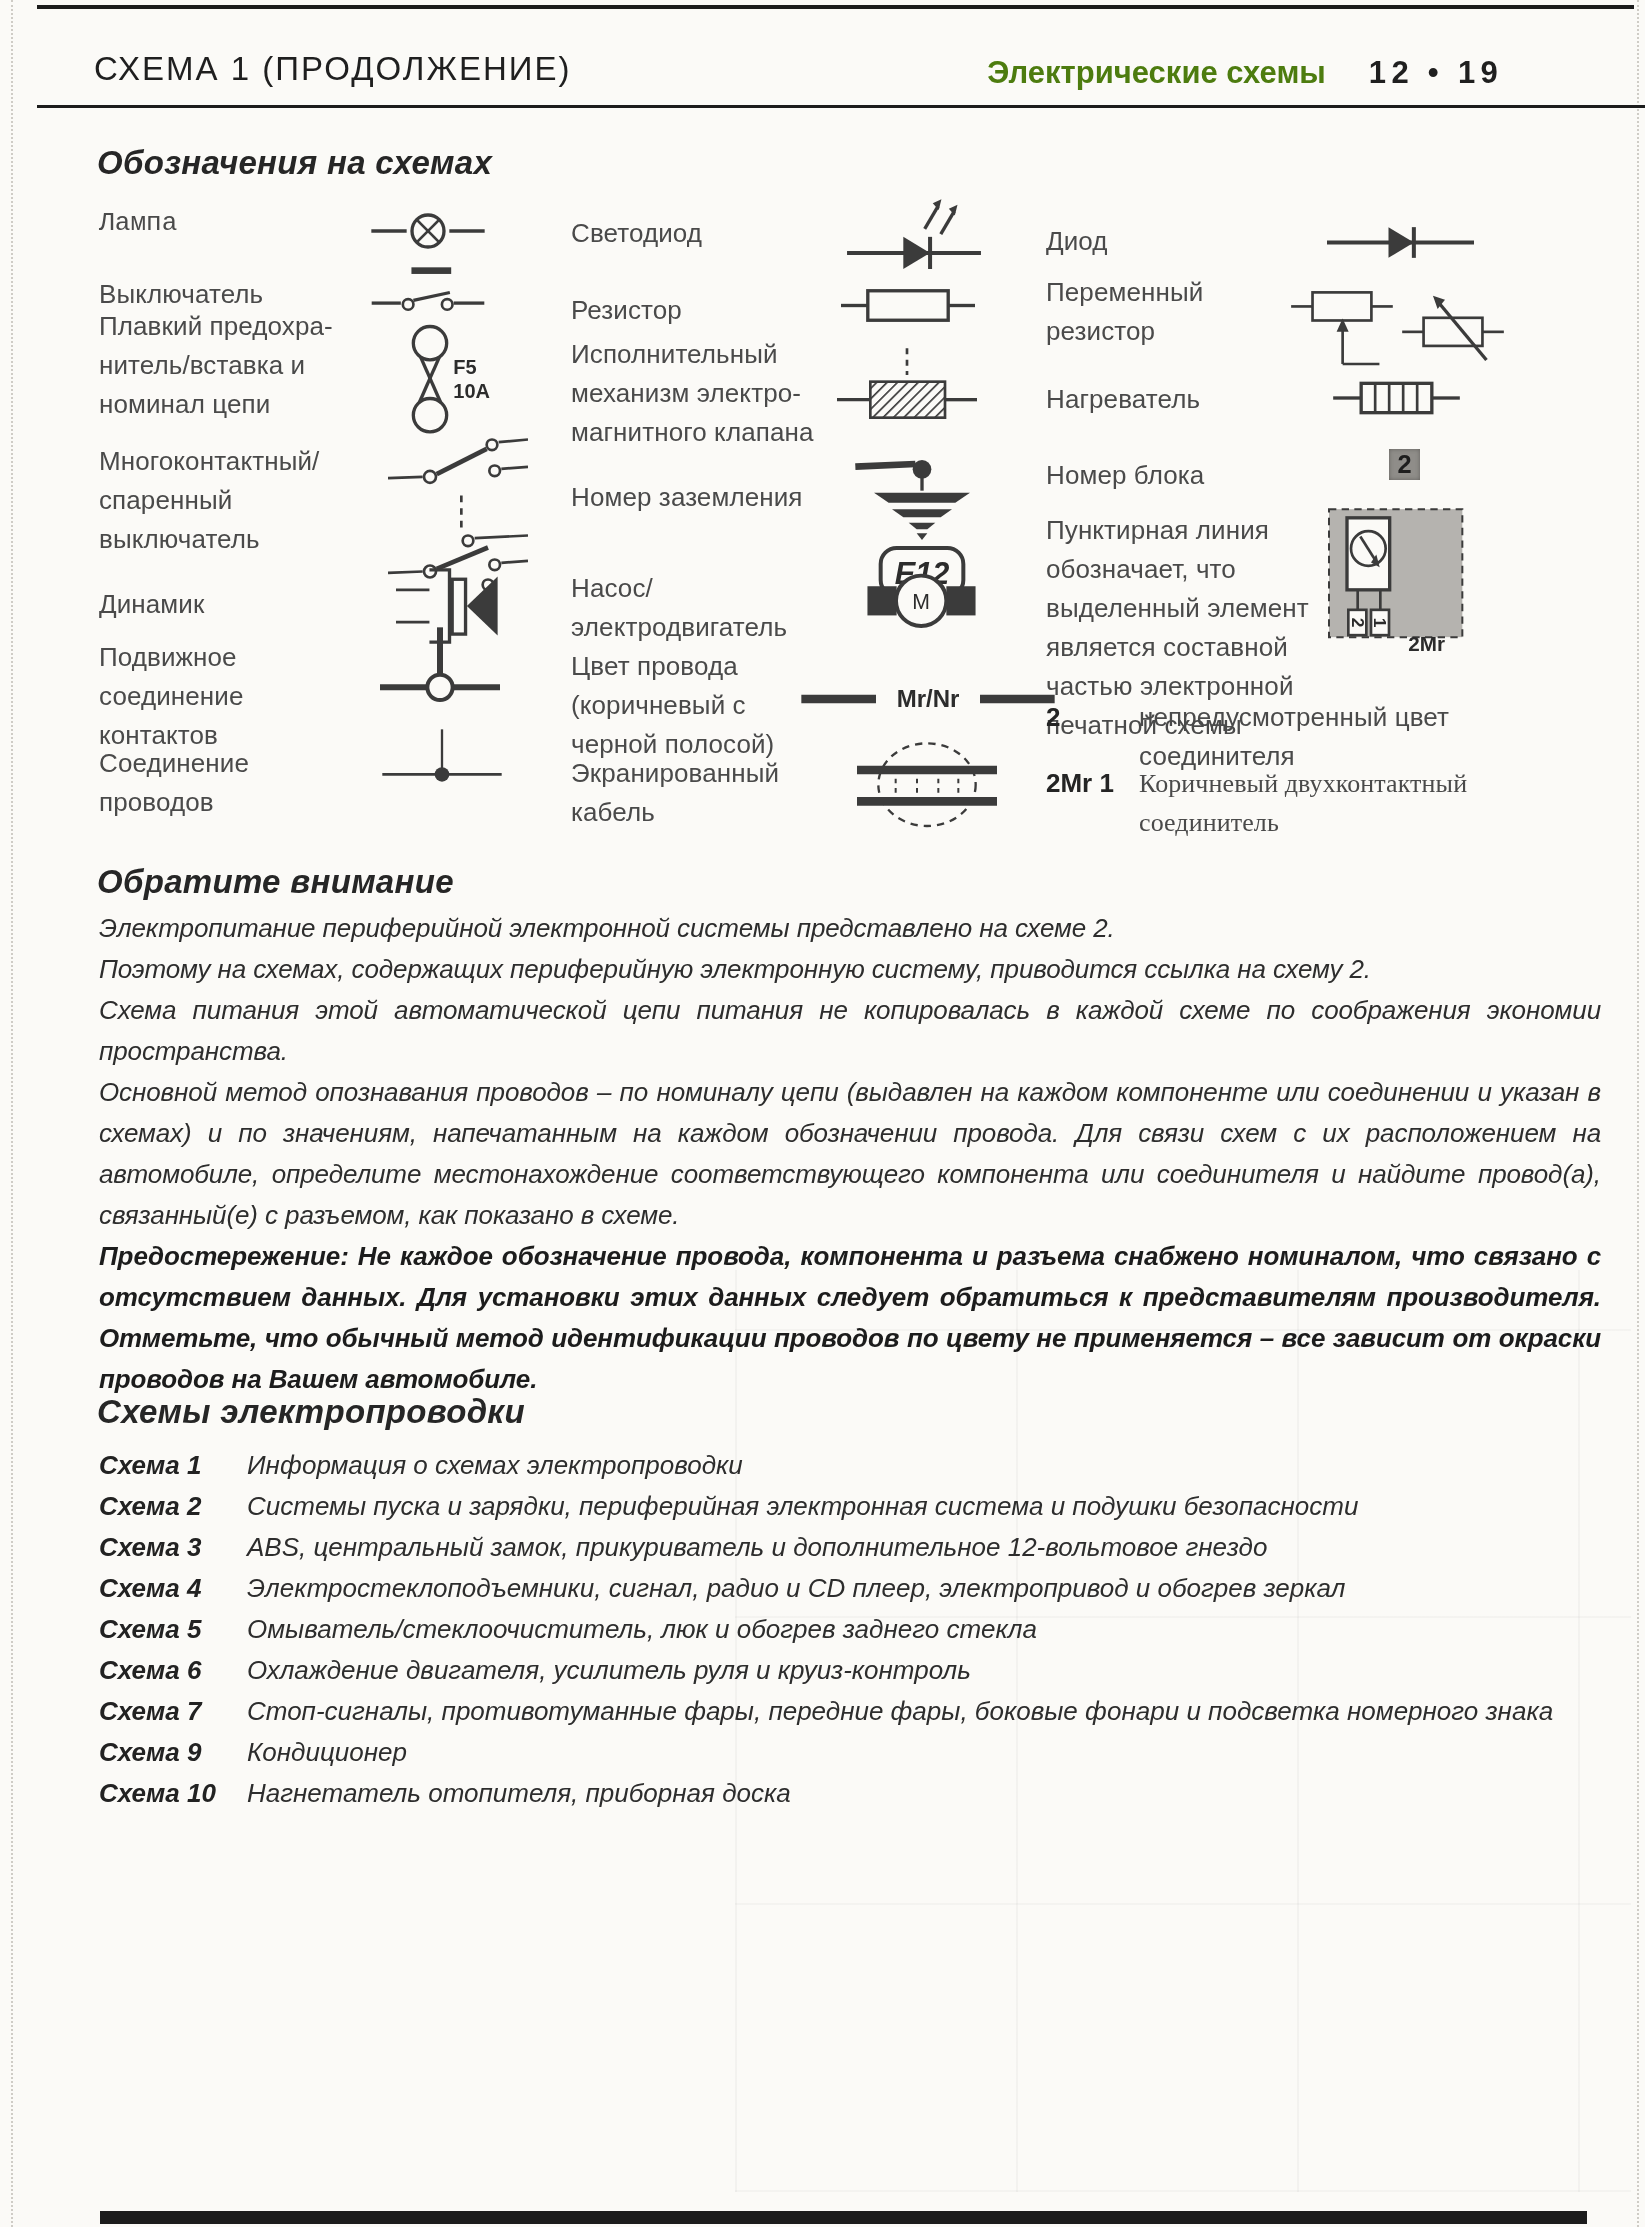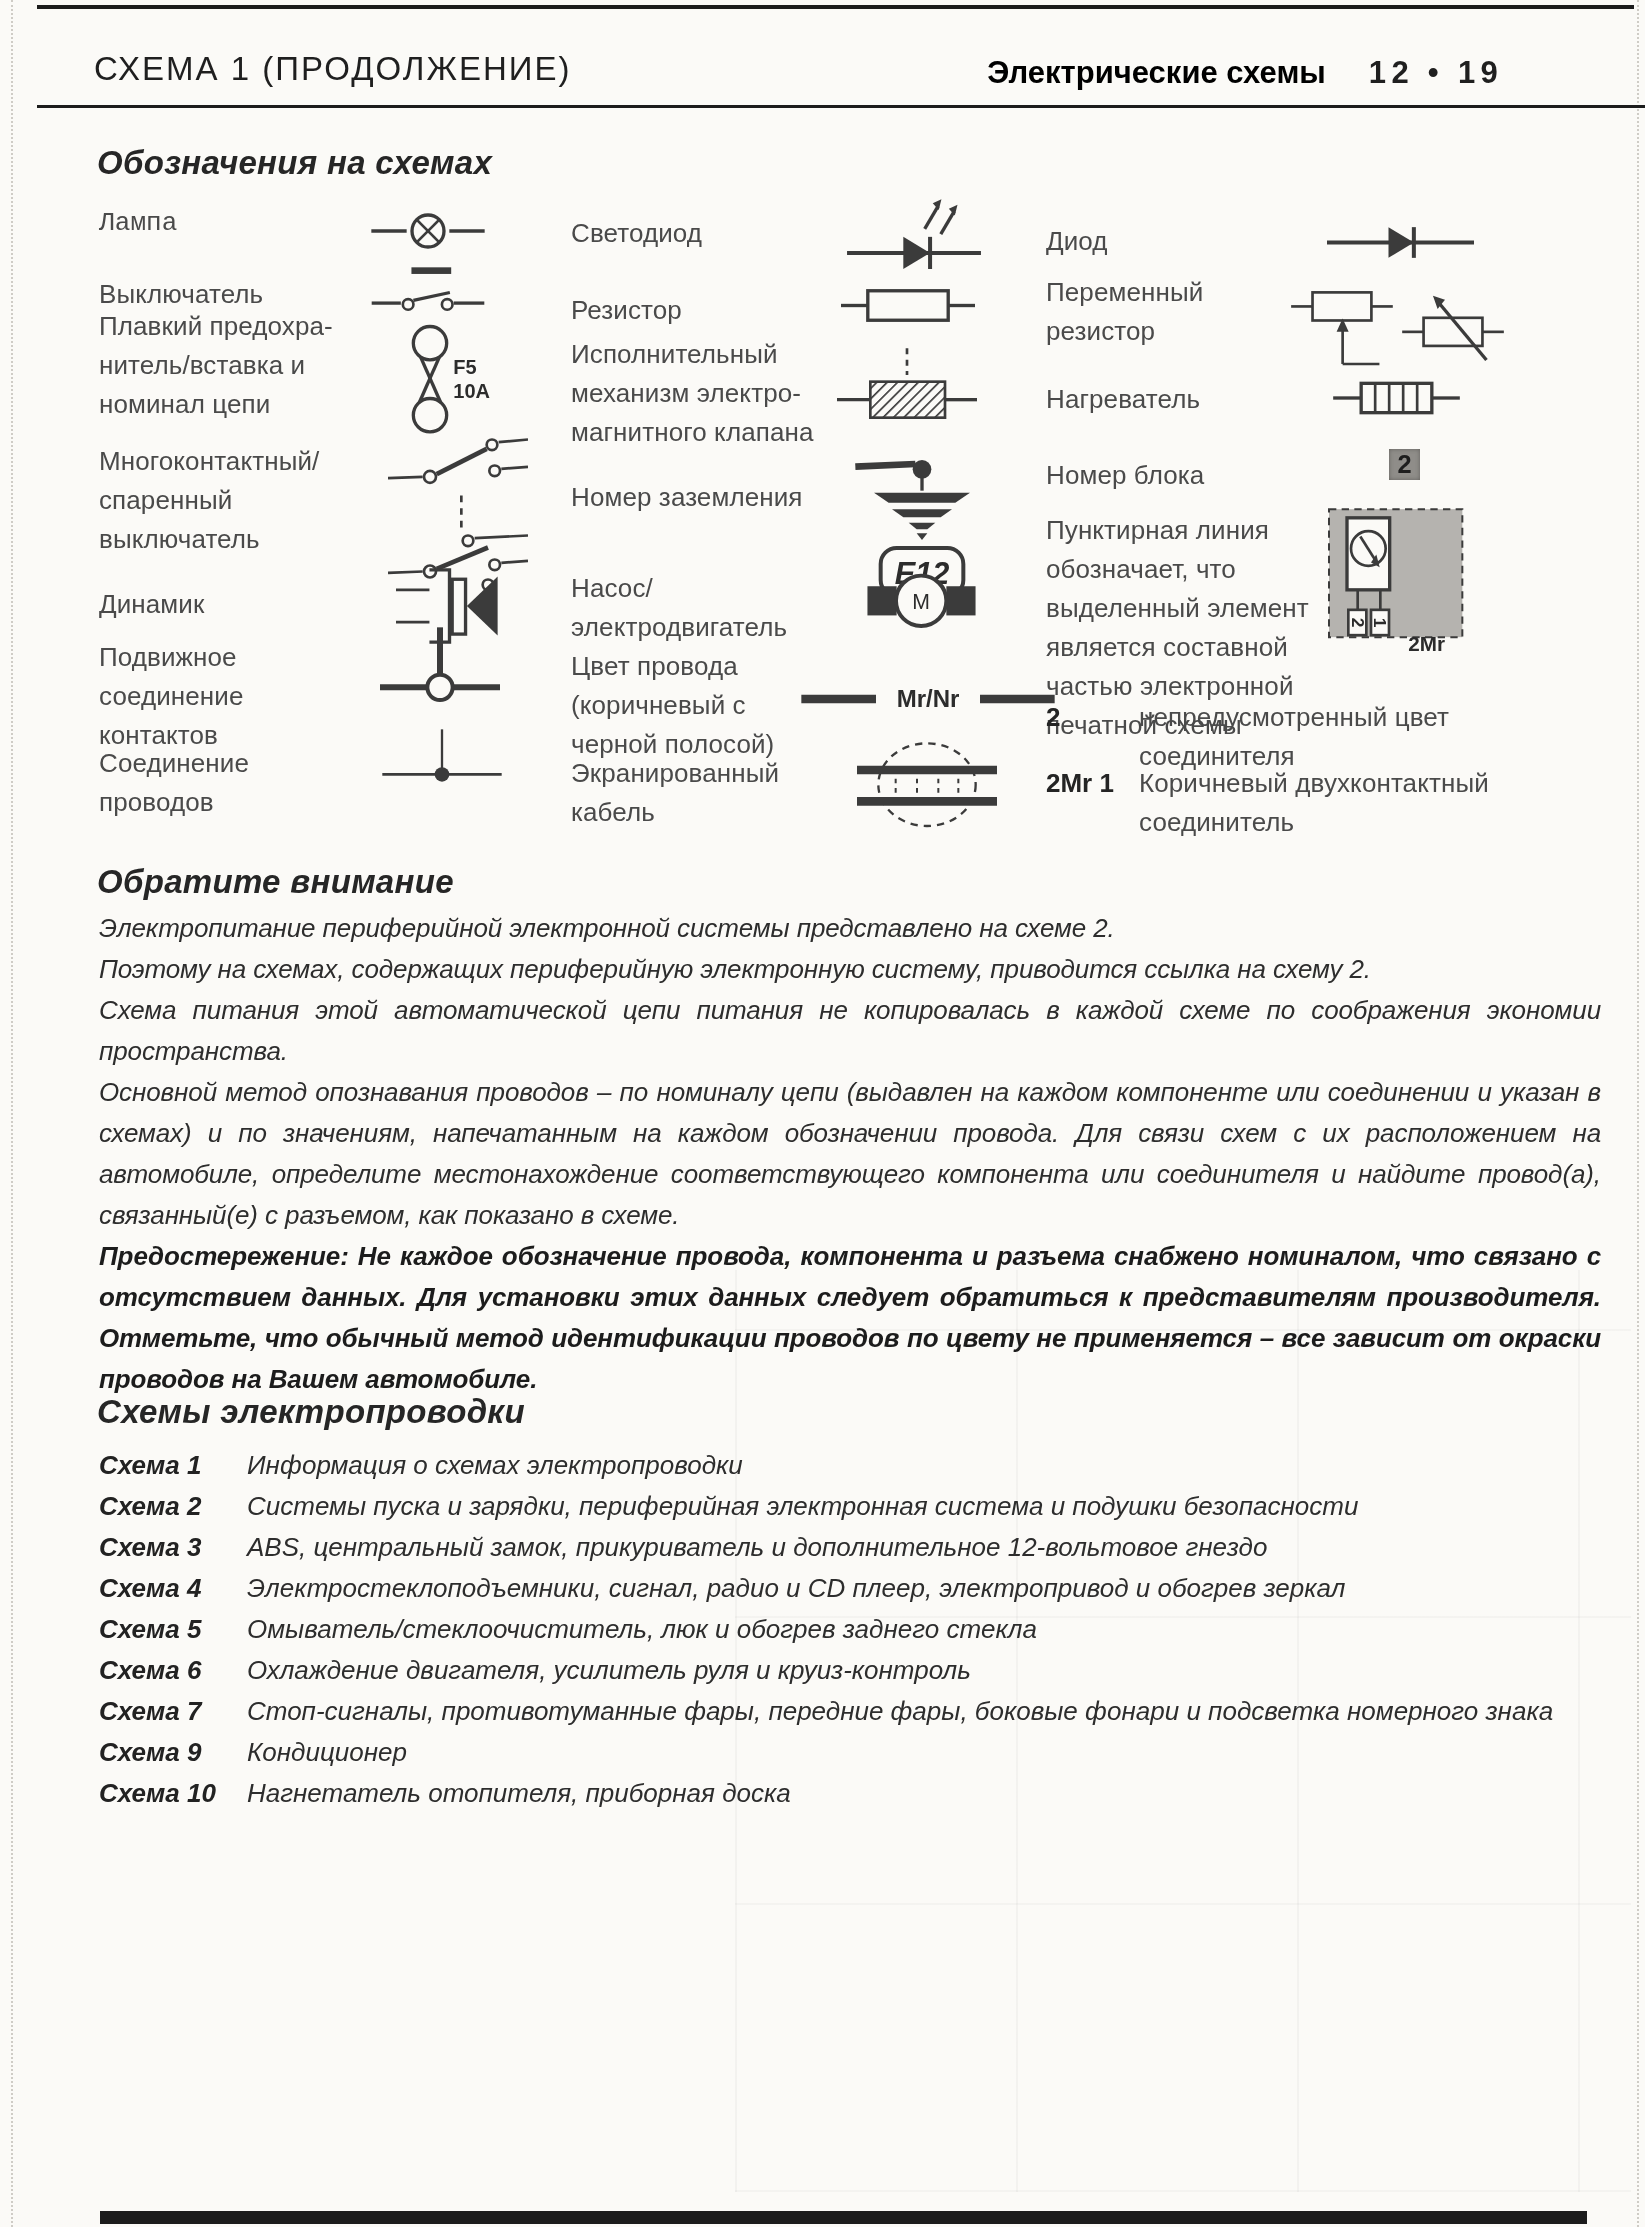--- a/index.html
+++ b/index.html
@@ -15,21 +15,21 @@
     background:#fbfaf7;
     color:#2f2f2f;
   }
   .abs{position:absolute;}
   .rule{background:#1c1c1c;}
   .h-left{
     font-weight:400;font-size:33px;line-height:1;
     letter-spacing:2px;color:#1f1f1f;white-space:nowrap;text-align:center;
   }
   .h-right{display:flex;gap:43px;align-items:baseline;}
-  .h-right .t{font-weight:700;font-size:31px;color:#000000;white-space:nowrap;}
+  .h-right .t{font-weight:700;font-size:31px;color:#4d7c0f;white-space:nowrap;}
   .h-right .p{font-weight:700;font-size:31px;letter-spacing:5.3px;color:#1f1f1f;white-space:nowrap;}
   .sec-title{
     font-style:italic;font-weight:700;font-size:33px;line-height:1;
     color:#262626;letter-spacing:0.3px;white-space:nowrap;
   }
   .legend-label{
     font-size:26px;line-height:39px;color:#4a4a4a;
     white-space:pre-line;letter-spacing:0.1px;
   }
   .legend-num{
@@ -266,21 +266,21 @@
   <div class="abs legend-label" style="left:1046px;top:511px;">Пунктирная линия
 обозначает, что
 выделенный элемент
 является составной
 частью электронной
 печатной схемы</div>
   <div class="abs legend-num" style="left:1046px;top:698px;">2</div>
   <div class="abs legend-label" style="left:1139px;top:698px;">непредусмотренный цвет
 соединителя</div>
   <div class="abs legend-num" style="left:1046px;top:764px;">2Mr 1</div>
-  <div class="abs legend-label" style="left:1139px;top:764px;">Коричневый двухконтактный
+  <div class="abs legend-label" style="left:1139px;top:764px;font-family:Liberation Serif, serif;">Коричневый двухконтактный
 соединитель</div>
 
   <div class="abs legend-sym" style="left:1327px;top:219px;width:147px;height:47px;">
     <svg viewBox="0 0 220 70">
         <line x1="0" y1="35" x2="220" y2="35" stroke="#3b3b3b" stroke-width="6"></line>
         <polygon points="92,12 92,58 130,35" fill="#3b3b3b"></polygon>
         <line x1="130" y1="12" x2="130" y2="58" stroke="#3b3b3b" stroke-width="6"></line>
       </svg>
   </div>
   <div class="abs legend-sym" style="left:1291px;top:277px;width:221px;height:97px;">

